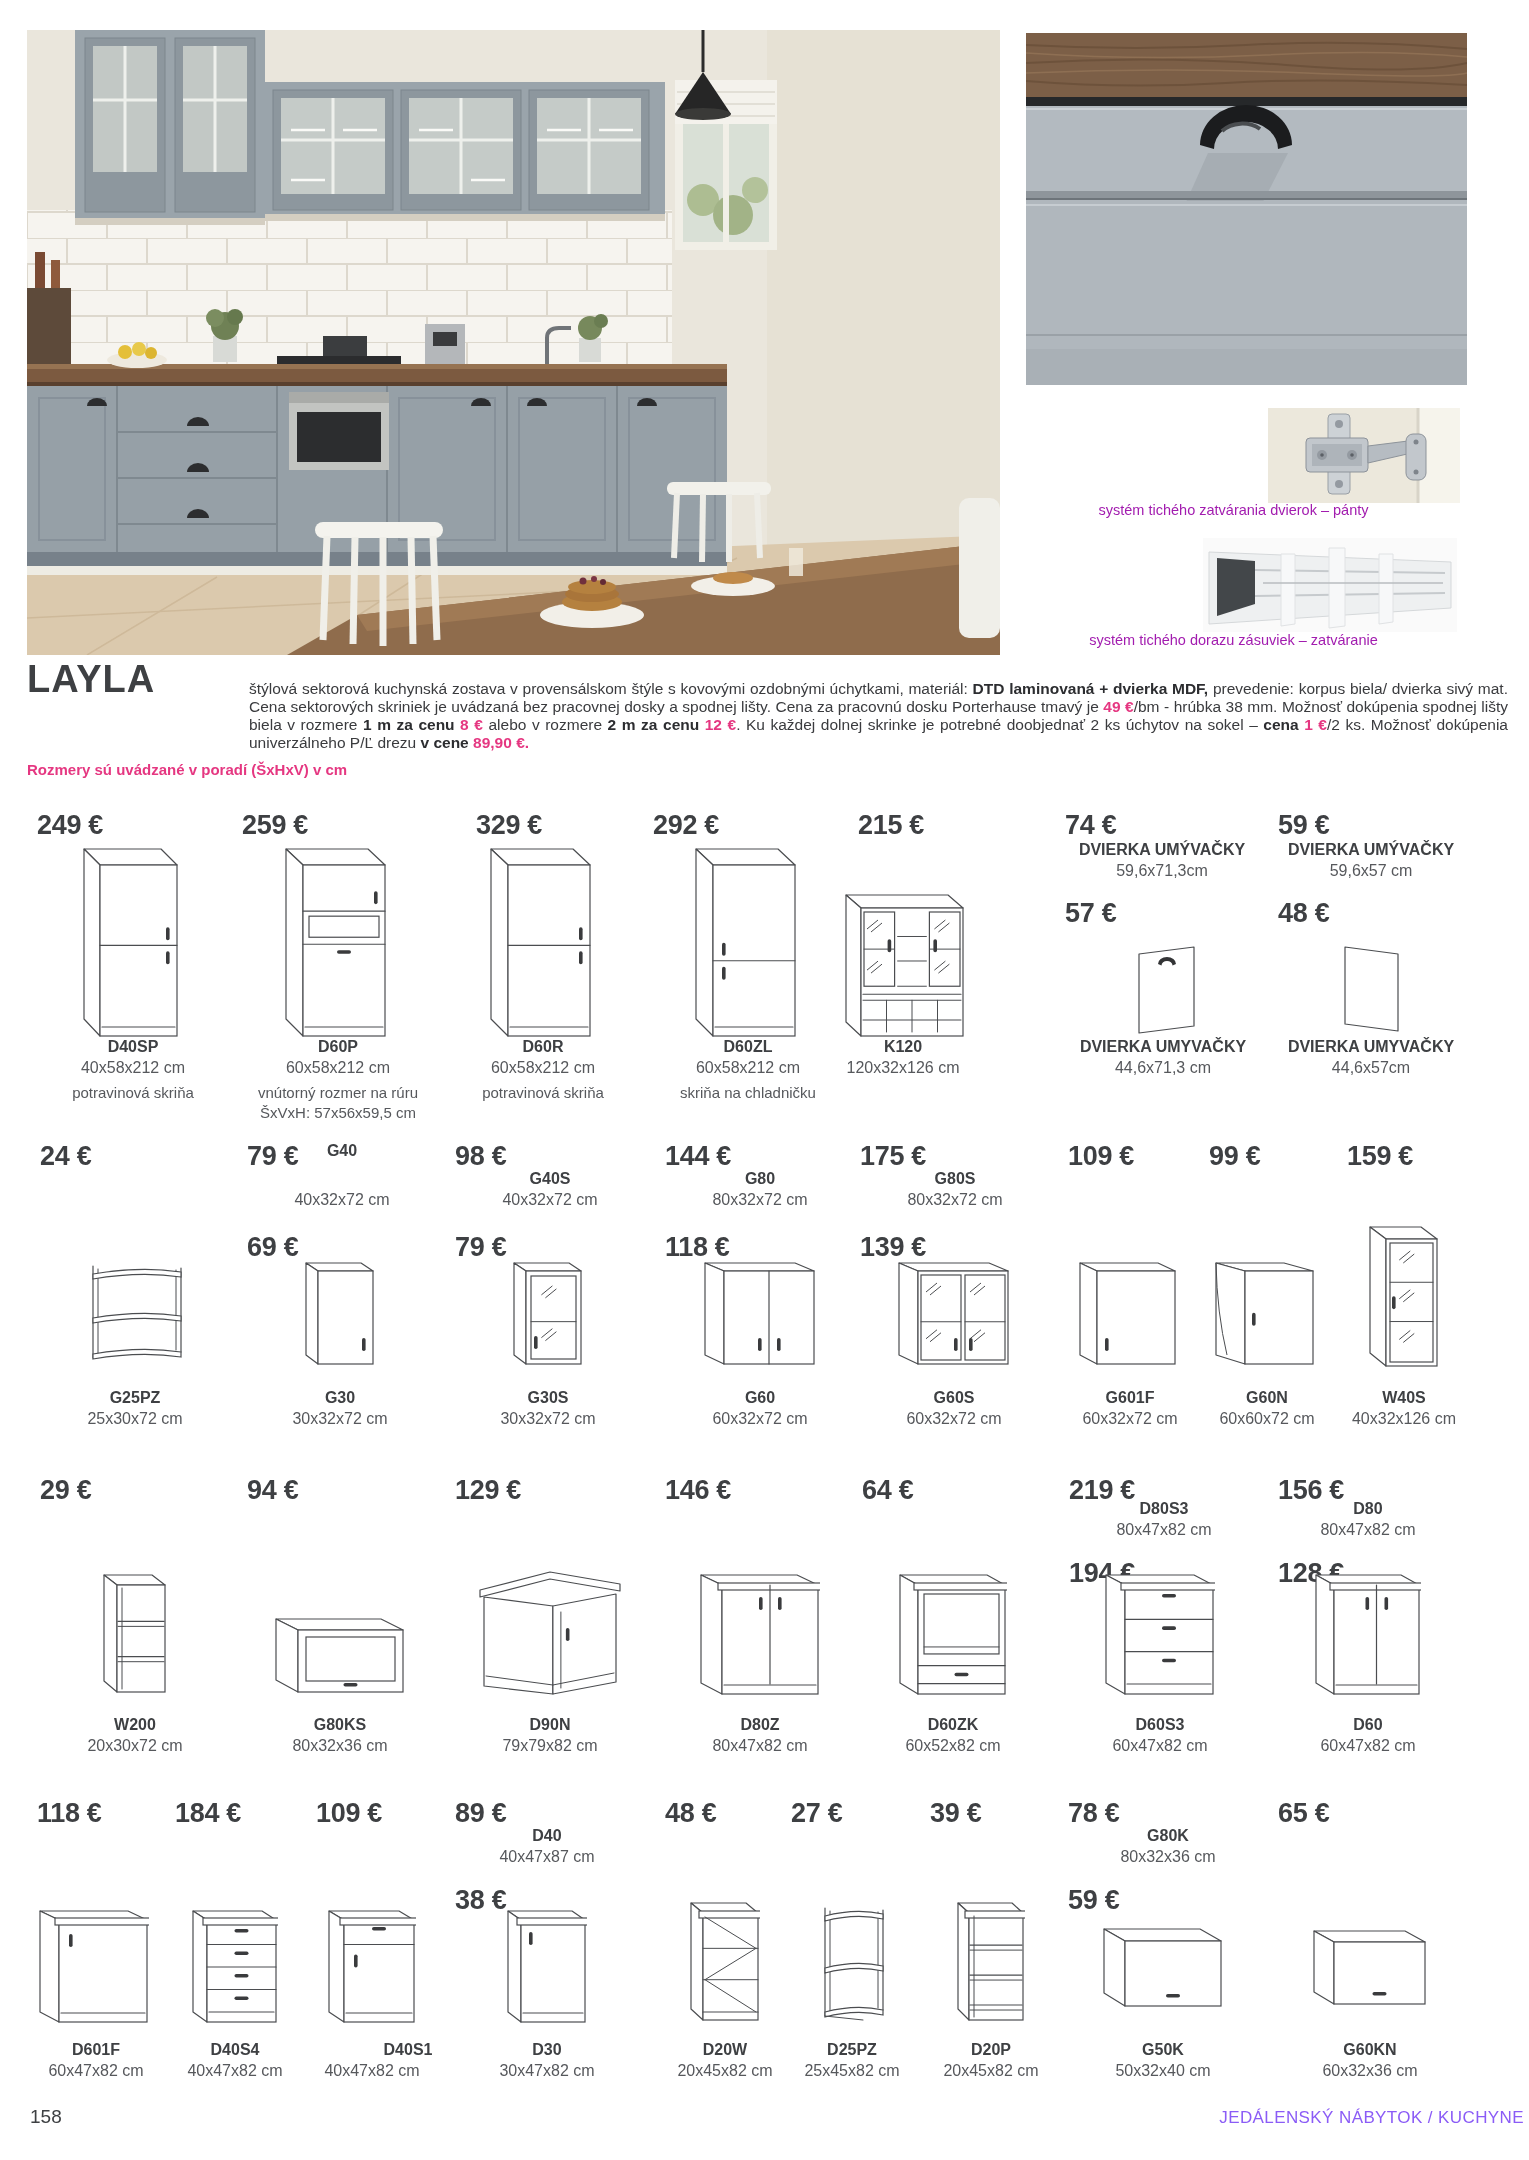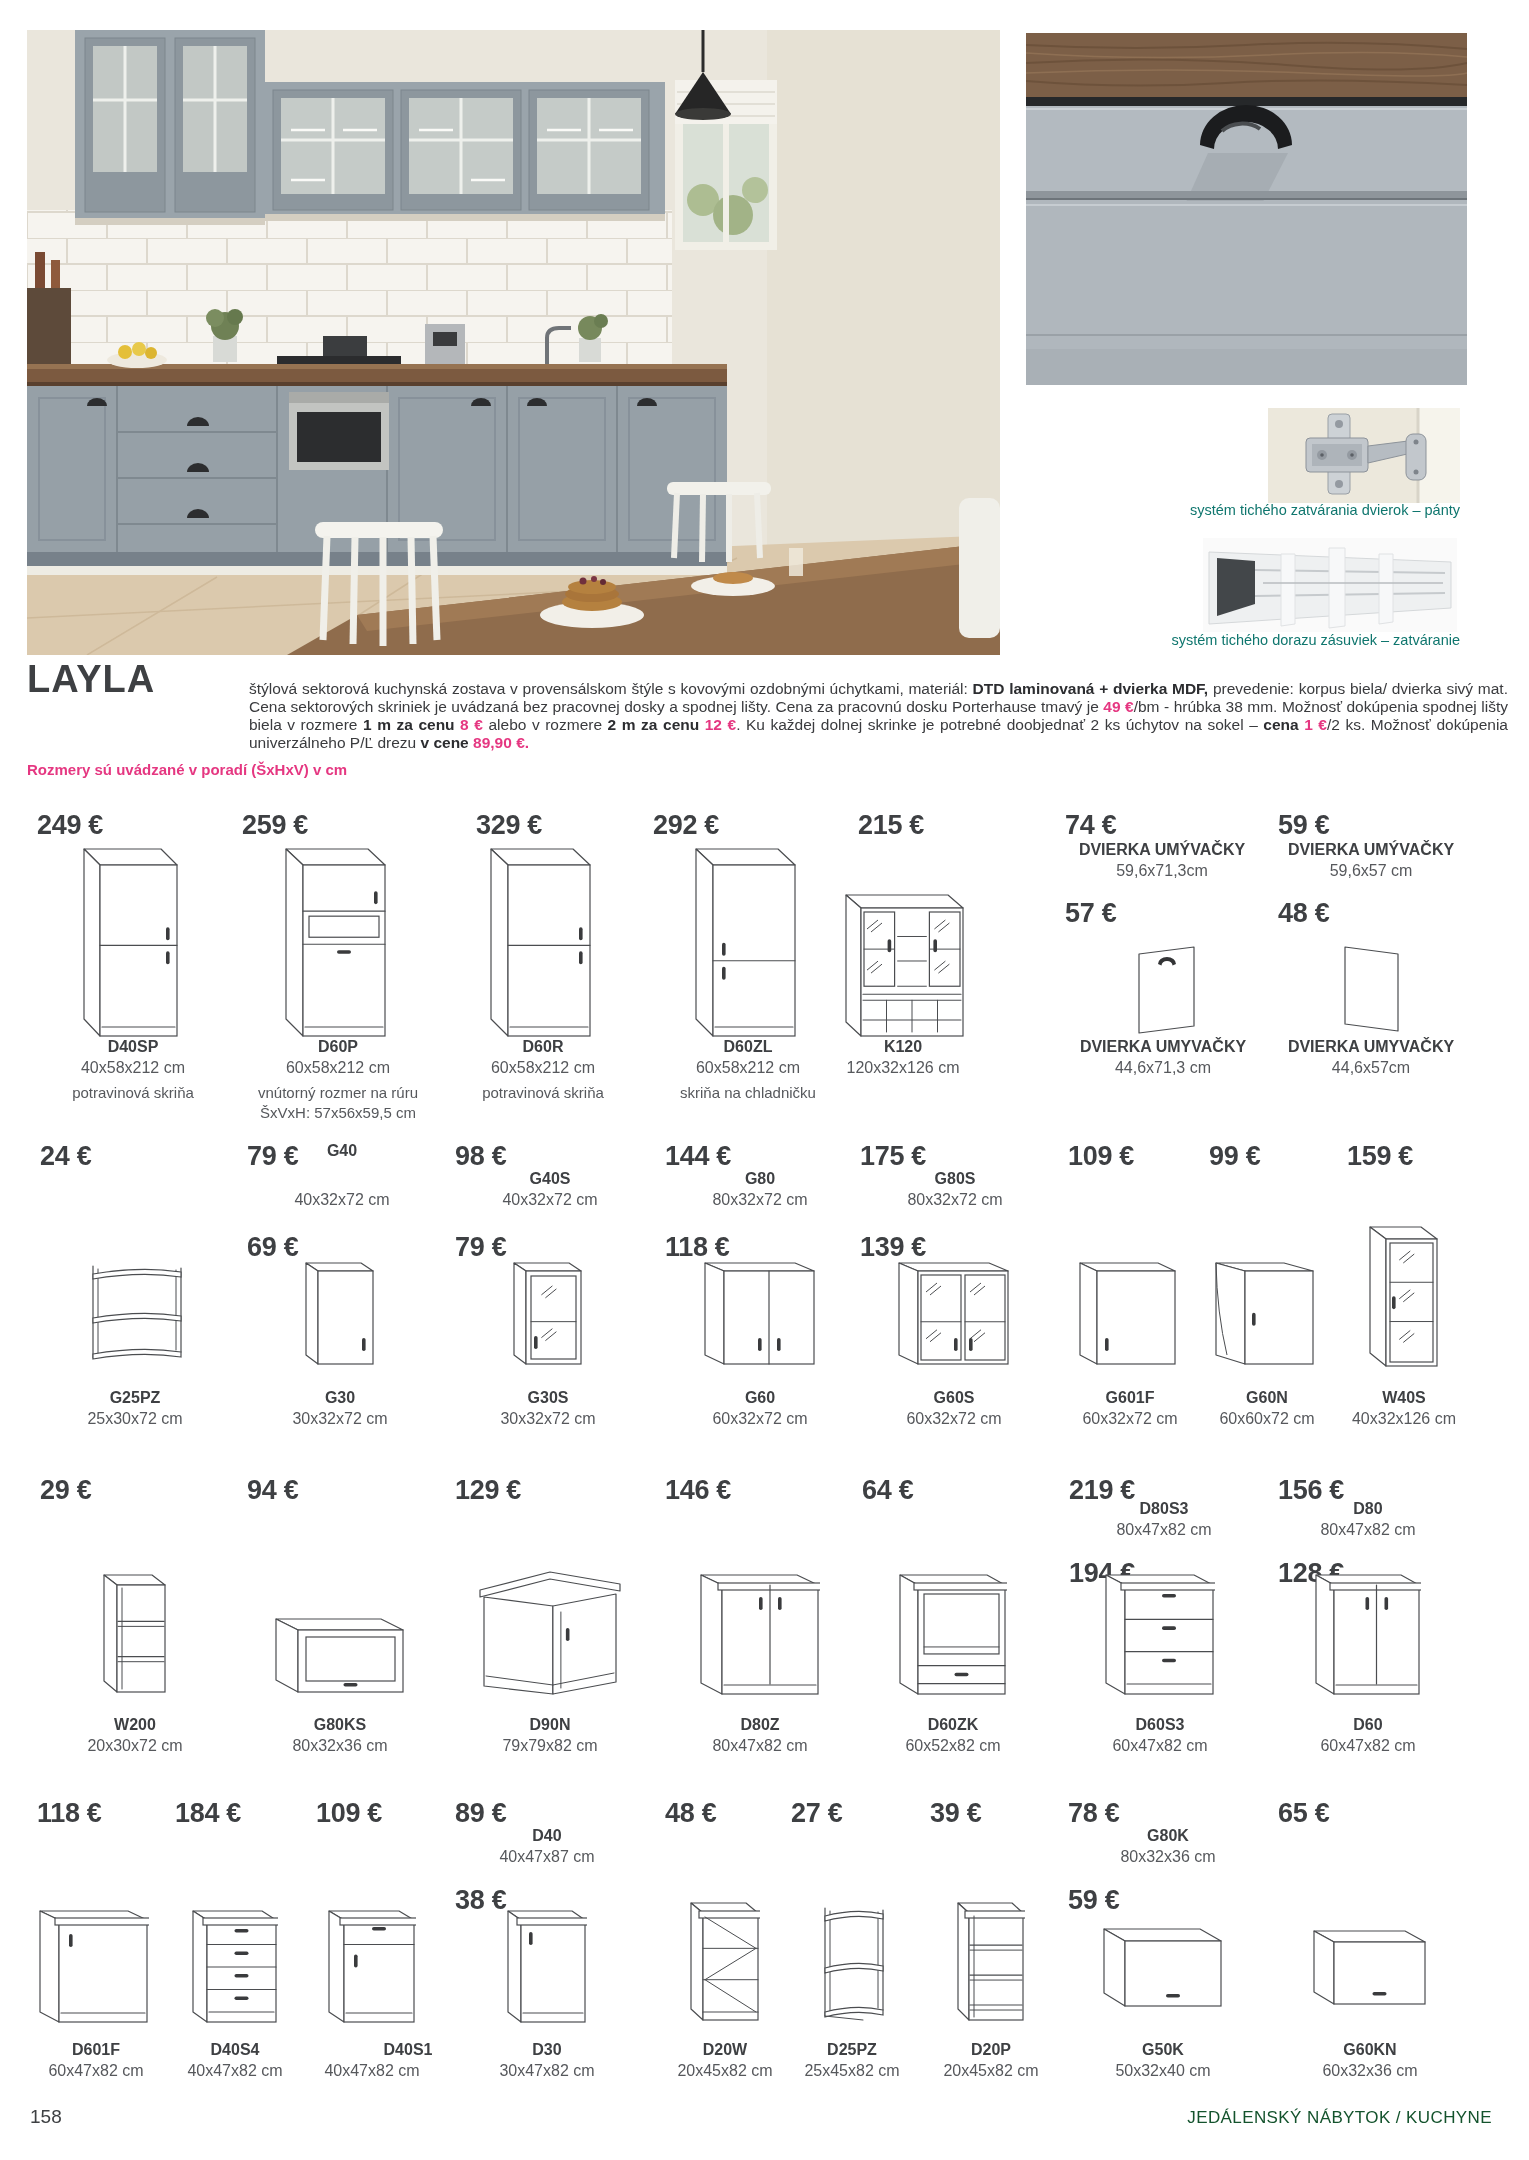--- a/index.html
+++ b/index.html
@@ -7,23 +7,23 @@
   .abs{position:absolute}
   .pr{position:absolute;font-weight:bold;font-size:27px;color:#3e4043;letter-spacing:-0.3px;white-space:nowrap}
   .cd{position:absolute;width:230px;margin-left:-115px;text-align:center;font-weight:bold;font-size:16px;color:#3e4043;white-space:nowrap}
   .dm{position:absolute;width:230px;margin-left:-115px;text-align:center;font-size:16px;color:#56585c;white-space:nowrap}
   .nt{position:absolute;width:250px;margin-left:-125px;text-align:center;font-size:15px;color:#56585c;white-space:nowrap}
   .title{position:absolute;left:27px;top:658px;margin:0;font-size:38px;font-weight:bold;color:#3e4043;letter-spacing:1px}
   .desc{position:absolute;left:233px;top:664px;width:1259px;margin:16px;font-size:15.5px;line-height:18px;color:#3a3b3e;text-align:justify}
   .desc b{color:#2c2d30}
   .desc .pk{color:#e53781;font-weight:bold}
   .sizenote{position:absolute;left:27px;top:761px;font-size:15px;font-weight:bold;color:#e53781}
-  .cap{position:absolute;left:1007px;width:453px;text-align:right;font-size:14.5px;color:#0f766e}
+  .cap{position:absolute;left:1007px;width:453px;text-align:center;font-size:14.5px;color:#a21caf}
   .foot-num{position:absolute;left:30px;top:2106px;font-size:19px;color:#3e4043}
-  .foot-txt{position:absolute;left:992px;top:2108px;width:500px;text-align:right;font-size:17px;color:#14532d;letter-spacing:0.4px}
+  .foot-txt{position:absolute;left:1024px;top:2108px;width:500px;text-align:right;font-size:17px;color:#8b5cf6;letter-spacing:0.4px}
   .ph{position:absolute;overflow:hidden;line-height:0}
   svg{display:block}
 </style>
 </head>
 <body>
 
 <div class="page">
 
   <div class="ph" style="left:27px;top:30px">
     <svg width="973" height="625" viewBox="0 0 973 625">

